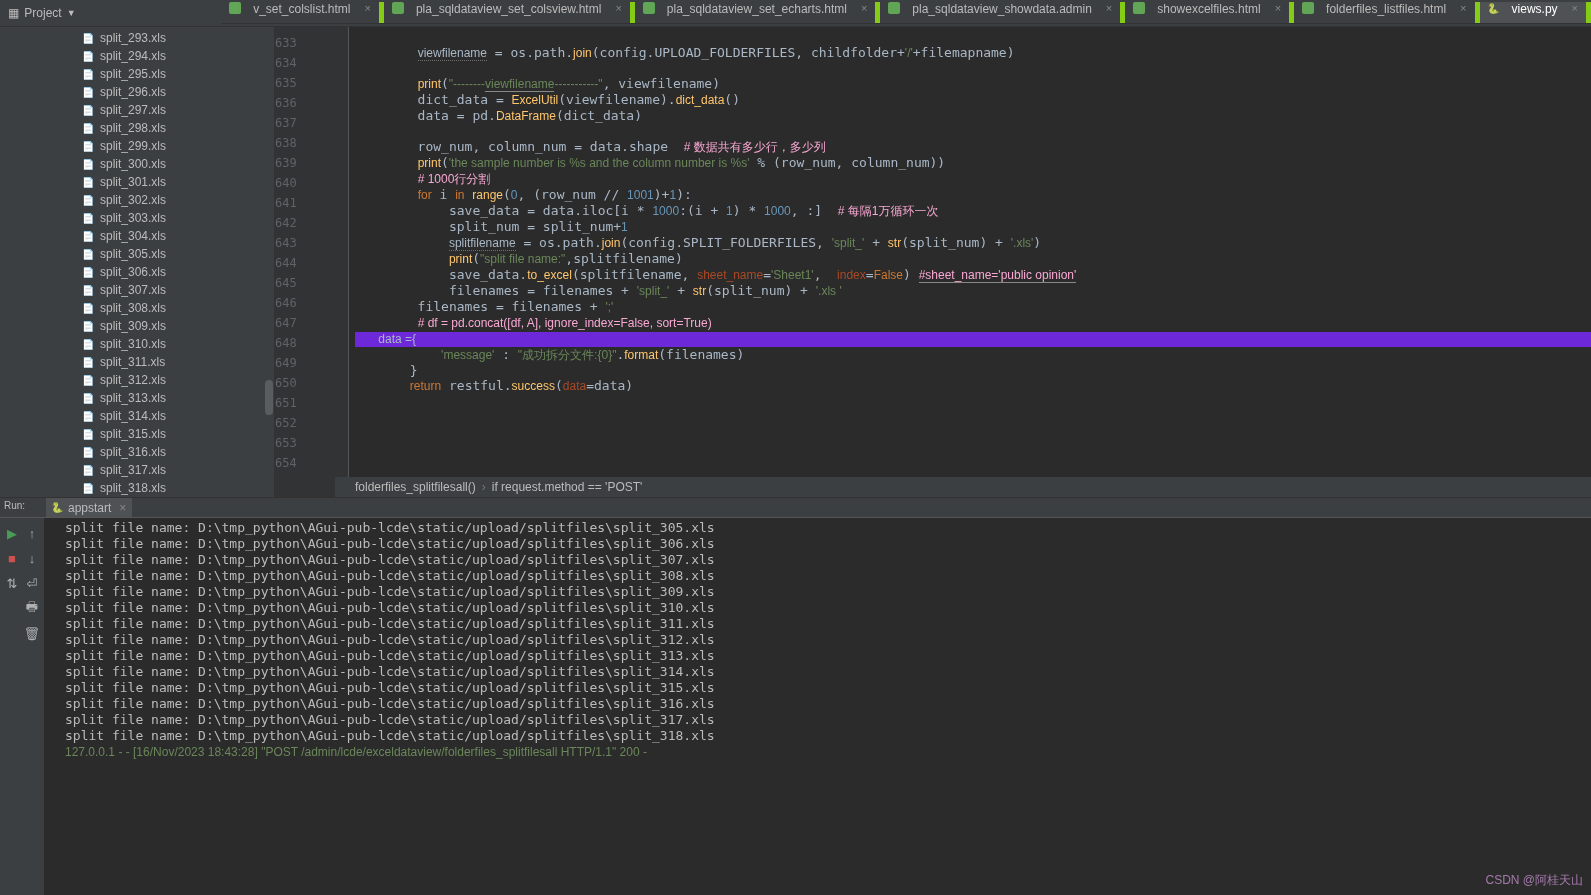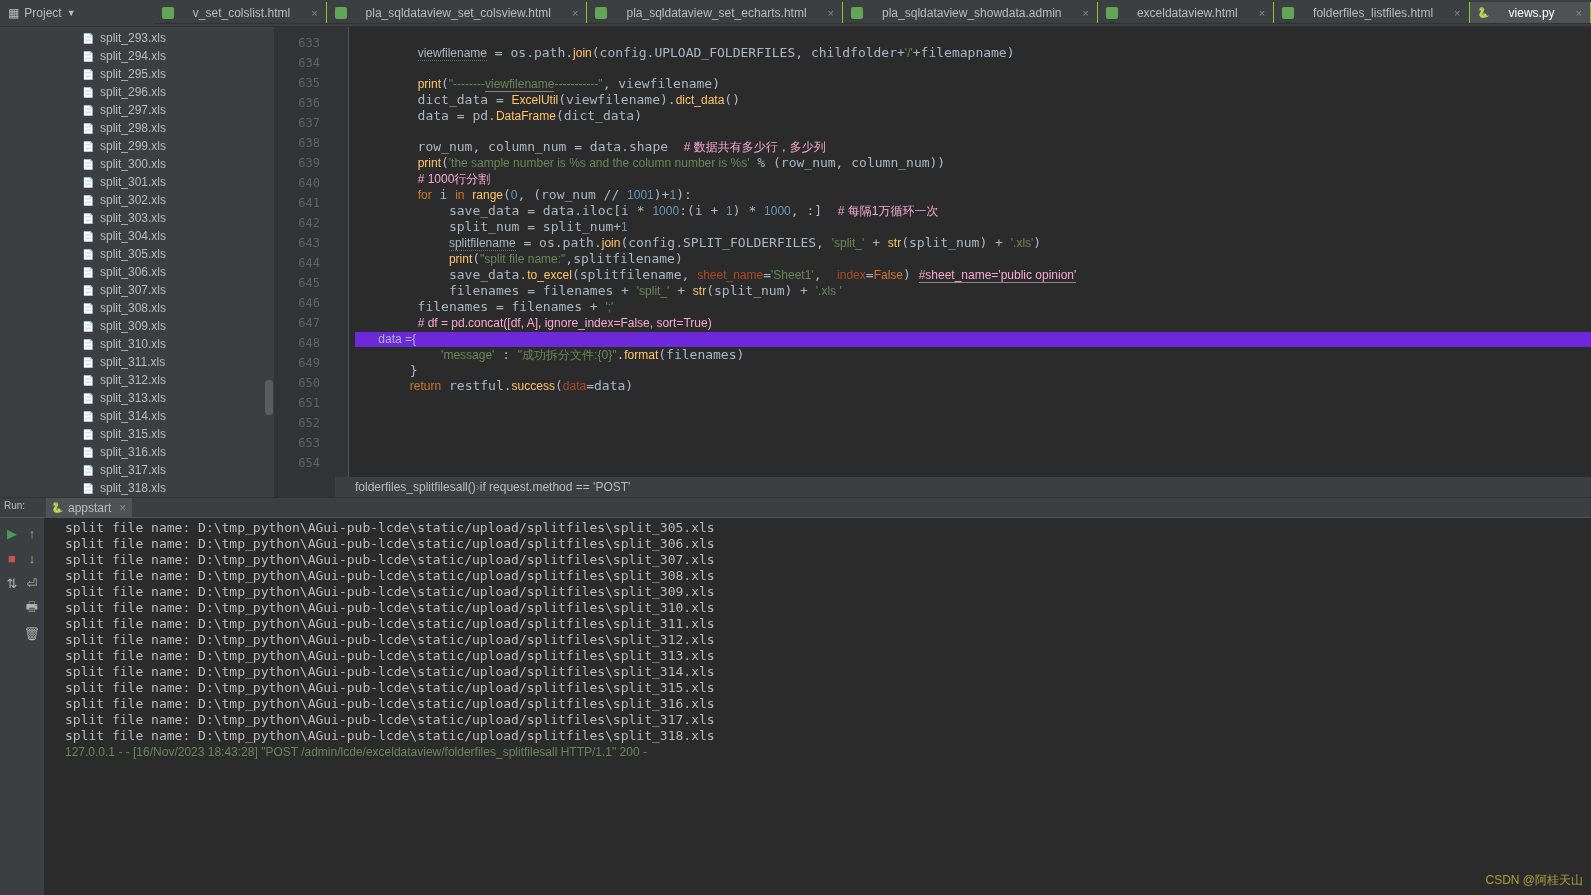--- a/index.html
+++ b/index.html
@@ -3,55 +3,55 @@
 <meta charset="utf-8">
 <style>
 *{margin:0;padding:0;box-sizing:border-box;font-family:'Segoe UI',Arial,sans-serif;font-size:12px}
 body{background:#2b2b2b;color:#a9b7c6;width:1591px;height:895px;overflow:hidden;position:relative}
 .top-bar{height:27px;background:#3c3f41;border-bottom:1px solid #323232;display:flex;align-items:center}
 .project-btn{display:flex;align-items:center;gap:5px;padding:0 8px;height:100%;color:#bbb;cursor:pointer}
 .project-btn .arrow{font-size:9px}
 .top-icons{margin-left:auto;display:flex;align-items:center;gap:4px;padding-right:6px}
 .top-ico{width:22px;height:22px;display:flex;align-items:center;justify-content:center;color:#afb1b3;cursor:pointer;font-size:14px}
 .tabs{display:flex;background:#3c3f41;height:22px;border-bottom:1px solid #323232;margin-left:275px;position:absolute;top:2px;right:0}
-.tab{display:flex;align-items:center;gap:19px;padding:0 8px;border-right:1px solid #84cc16;color:#bbb;font-size:11px;cursor:pointer;white-space:nowrap}
+.tab{display:flex;gap:12px;padding:0 8px;border-right:5px solid #84cc16;color:#bbb;font-size:11px;cursor:pointer;white-space:nowrap}
 .tab.active{background:#4e5254;color:#fff}
 .tab-ico{width:12px;height:12px;background:#61a656;border-radius:2px;display:inline-block}
 .tab-ico.py{width:12px;height:12px;display:flex;align-items:center;justify-content:center;font-size:10px;background:transparent;color:#f0c674}
 .tab-close{color:#888;font-size:11px;margin-left:2px}
 .main{display:flex;height:470px}
 .sidebar{width:275px;background:#3c3f41;overflow:auto;border-right:1px solid #323232}
 .file-tree{padding:2px 0}
 .tree-item{display:flex;align-items:center;gap:4px;padding:1px 0 1px 82px;height:18px;color:#bbb;cursor:pointer;font-size:12px}
 .xls-ico{width:14px;height:14px;display:inline-flex;align-items:center;justify-content:center;font-size:10px;color:#a9b7c6}
 .editor{flex:1;background:#2b2b2b;display:flex;position:relative}
-.gutter{width:60px;text-align:right;padding-right:15px;color:#606366;font-family:'Consolas',monospace;font-size:12px;line-height:20px;padding-top:6px;user-select:none;background:#313335}
+.gutter{width:60px;text-align:left;padding-right:15px;color:#606366;font-family:'Consolas',monospace;font-size:12px;line-height:20px;padding-top:6px;user-select:none;background:#313335}
 .gfold{width:14px;background:#313335;border-right:1px solid #555}
 .code{flex:1;font-family:'Consolas',monospace;font-size:13px;line-height:15px;padding:18px 0 0 6px;white-space:pre;overflow:hidden}
 .c-kw{color:#cc7832}
 .c-str{color:#6a8759}
 .c-fn{color:#ffc66d}
 .c-num{color:#6897bb}
 .c-com{color:#f9a8d4}
 .c-param{color:#aa4926}
 .c-local{color:#a9b7c6;border-bottom:1px dotted #707070}
 .c-underl{border-bottom:1px solid #888}
-.breadcrumb{position:absolute;bottom:0;left:60px;right:0;height:20px;background:#3c3f41;display:flex;align-items:center;padding-left:20px;color:#bbb;font-size:11px;}
+.breadcrumb{position:absolute;bottom:0;left:60px;right:0;height:20px;background:#3c3f41;display:flex;align-items:center;padding-left:20px;color:#bbb;font-size:11px;gap:6px}
 .bc-sep{color:#777}
 .run-header{height:21px;background:#3c3f41;border-top:1px solid #323232;border-bottom:1px solid #555;display:flex;align-items:center;padding-left:6px;color:#bbb;font-size:11px}
 .run-tab{display:flex;align-items:center;gap:4px;padding:0 6px;background:#4e5254;height:100%}
 .run-close{color:#888;margin-left:4px}
 .terminal{display:flex;height:calc(895px - 497px - 21px);background:#2b2b2b}
 .term-tools{width:44px;background:#3c3f41;display:flex;flex-direction:column;align-items:center;padding-top:6px;gap:7px}
 .term-tool{width:18px;height:18px;display:flex;align-items:center;justify-content:center;color:#afb1b3;cursor:pointer;font-size:13px}
 .tool-col{display:flex;flex-direction:column;gap:7px}
 .term-out{flex:1;font-family:'Consolas',monospace;font-size:13px;line-height:16px;padding:2px 0 0 21px;color:#bbb;white-space:pre;overflow:hidden}
 .term-green{color:#6a8759}
 .run-label{position:absolute;left:4px;top:500px;color:#bbb;font-size:10px}
-.watermark{position:absolute;right:8px;bottom:6px;color:#fde047;font-size:12px;opacity:.6}
+.watermark{position:absolute;right:8px;bottom:6px;color:#f0abfc;font-size:12px;opacity:.6}
 .line-hl{background:#6d28d9;display:inline-block;width:100%}
 .tscroll{position:absolute;left:265px;top:380px;width:8px;height:35px;background:#5a5d5f;border-radius:4px}
 </style>
 </head>
 <body>
 
 <div class="top-bar">
   <div class="project-btn">
     <span>▦</span>
     <span>Project</span>
@@ -83,21 +83,21 @@
       <span>pla_sqldataview_set_echarts.html</span>
       <span class="tab-close">×</span>
     </div>
     <div class="tab">
       <span class="tab-ico"></span>
       <span>pla_sqldataview_showdata.admin</span>
       <span class="tab-close">×</span>
     </div>
     <div class="tab">
       <span class="tab-ico"></span>
-      <span>exceldataview.html</span>
+      <span>showexcelfiles.html</span>
       <span class="tab-close">×</span>
     </div>
     <div class="tab">
       <span class="tab-ico"></span>
       <span>folderfiles_listfiles.html</span>
       <span class="tab-close">×</span>
     </div>
     <div class="tab active">
       <span class="tab-ico py">🐍</span>
       <span>views.py</span>

